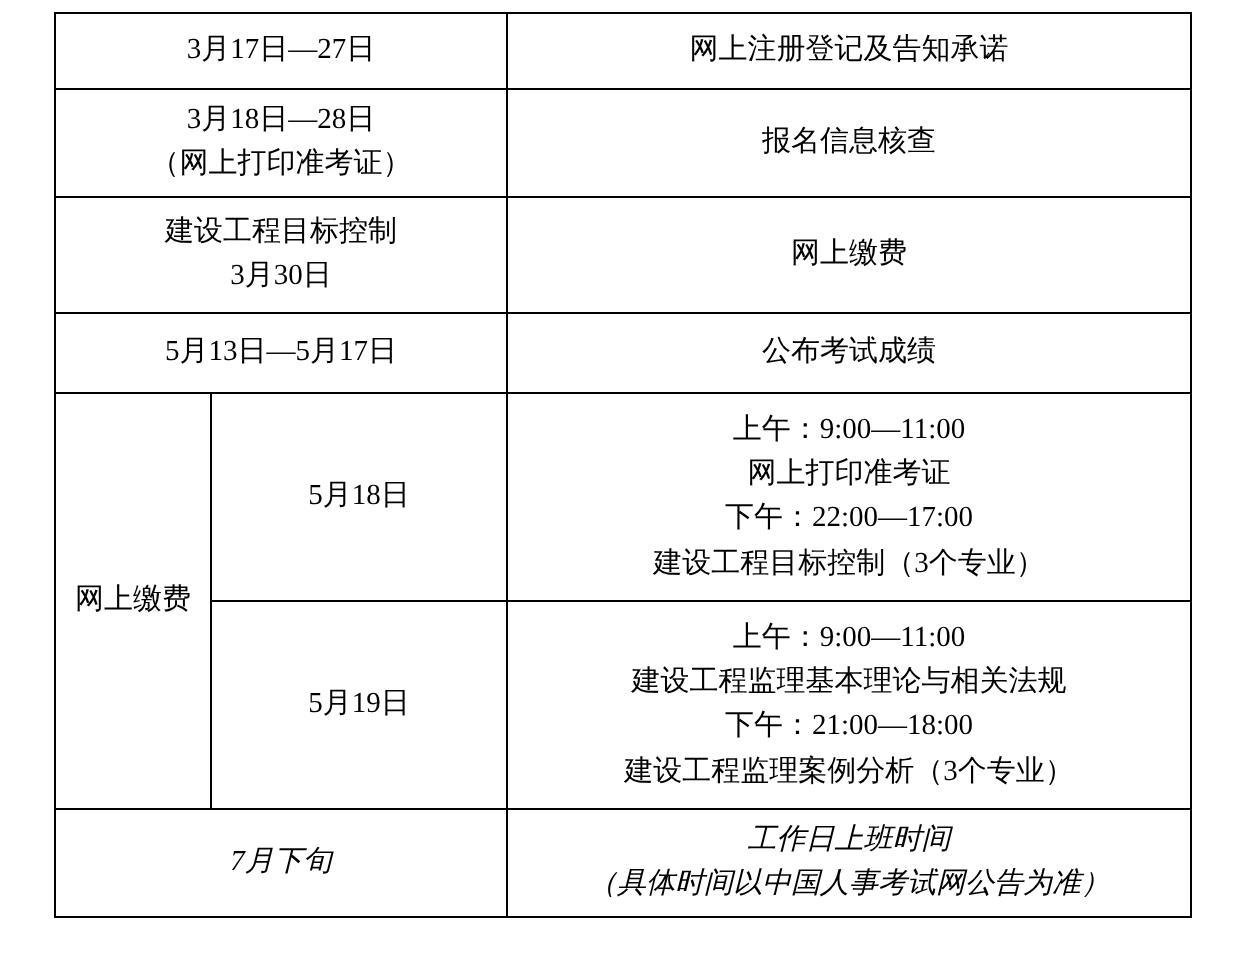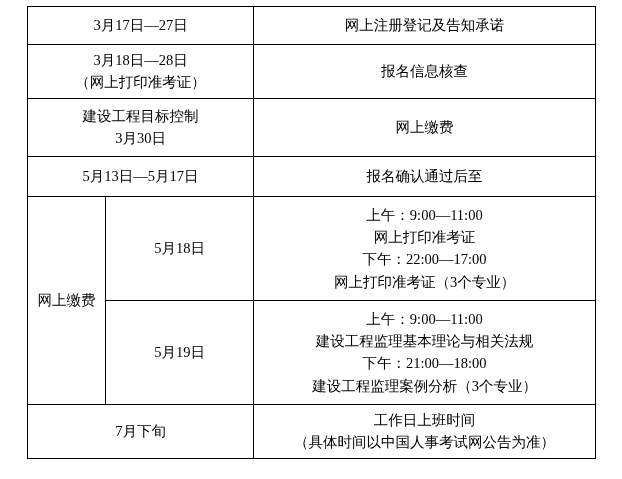--- a/index.html
+++ b/index.html
@@ -32,21 +32,21 @@
   .col-content { width: 342px; }
   .cell-lines div {
     white-space: nowrap;
   }
   .row-h1 { height: 38px; }
   .row-h2 { height: 52px; }
   .row-h3 { height: 58px; }
   .row-h4 { height: 40px; }
   .row-h5 { height: 104px; }
   .row-h6 { height: 104px; }
-  .row-h7 { height: 54px; }
+  .row-h7 { height: 54px; font-style: italic; }
 </style>
 </head>
 <body>
 
 <table id="schedule-table">
   <colgroup>
     <col class="col-label">
     <col class="col-date">
     <col class="col-content">
   </colgroup>
@@ -79,36 +79,36 @@
       <td class="cell-lines">
         <div>网上缴费</div>
       </td>
     </tr>
 
     <tr class="row-h4">
       <td class="cell-lines" colspan="2">
         <div>5月13日—5月17日</div>
       </td>
       <td class="cell-lines">
-        <div>报名确认通过后至</div>
+        <div>公布考试成绩</div>
       </td>
     </tr>
 
     <tr class="row-h5">
       <td class="cell-lines" rowspan="2">
         <div>网上缴费</div>
       </td>
       <td class="cell-lines">
         <div>5月18日</div>
       </td>
       <td class="cell-lines">
         <div>上午：9:00—11:00</div>
         <div>网上打印准考证</div>
         <div>下午：22:00—17:00</div>
-        <div>网上打印准考证（3个专业）</div>
+        <div>建设工程目标控制（3个专业）</div>
       </td>
     </tr>
 
     <tr class="row-h6">
       <td class="cell-lines">
         <div>5月19日</div>
       </td>
       <td class="cell-lines">
         <div>上午：9:00—11:00</div>
         <div>建设工程监理基本理论与相关法规</div>

